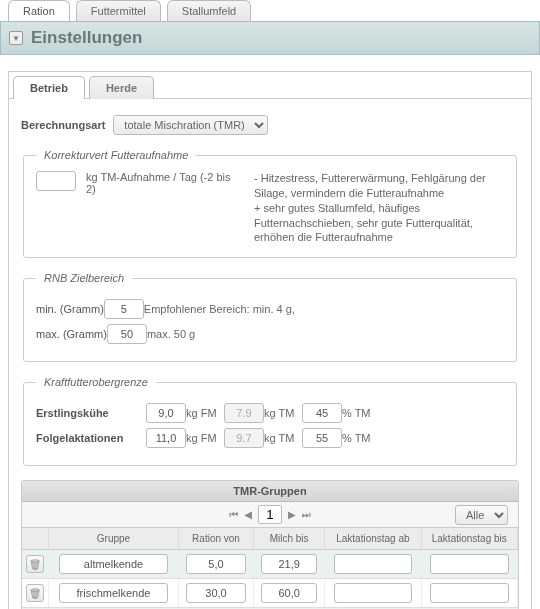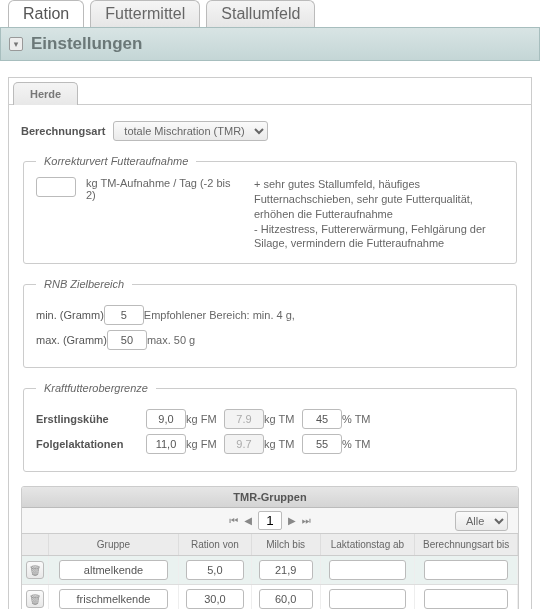--- a/index.html
+++ b/index.html
@@ -13,21 +13,21 @@
   }
   
   .toptabs { display: flex; padding-left: 8px; gap: 6px; }
   .toptab {
     padding: 4px 14px;
     border: 1px solid #bbb;
     border-bottom: none;
     border-radius: 6px 6px 0 0;
     background: linear-gradient(#f5f5f5,#e6e6e6);
     color: #666;
-    font-size: 16px;
+    font-size: 11px;
     cursor: pointer;
   }
   .toptab.active { background: #fff; color:#555; }
   
   .headerbar {
     background: linear-gradient(#d8e4e4,#c4d6d6);
     border: 1px solid #a7bebe;
     padding: 6px 8px;
     display: flex;
     align-items: center;
@@ -178,42 +178,43 @@
   <div class="toptab">Stallumfeld</div>
 </div>
 
 <div class="headerbar">
   <div class="disc">▾</div>
   <h1>Einstellungen</h1>
 </div>
 
 <div class="panel">
   <div class="subtabs">
+    <div class="subtab active">Betrieb</div>
     <div class="subtab">Herde</div>
   </div>
   <div class="subtab-rule"></div>
 
   <div class="inner">
 
     <div class="rowline">
       <label>Berechnungsart</label>
       <select class="tmrsel">
         <option>totale Mischration (TMR)</option>
       </select>
     </div>
 
     <fieldset>
       <legend>Korrekturvert Futteraufnahme</legend>
       <div class="fsrow">
         <input class="num" value="" style="">
         <span class="tinylabel">kg TM-Aufnahme / Tag (-2 bis 2)</span>
         <div class="spread"></div>
         <div class="explain">
+          <div>- Hitzestress, Futtererwärmung, Fehlgärung der Silage, vermindern die Futteraufnahme</div>
           <div>+ sehr gutes Stallumfeld, häufiges Futternachschieben, sehr gute Futterqualität, erhöhen die Futteraufnahme</div>
-          <div>- Hitzestress, Futtererwärmung, Fehlgärung der Silage, vermindern die Futteraufnahme</div>
         </div>
       </div>
     </fieldset>
 
     <fieldset>
       <legend>RNB Zielbereich</legend>
       <div class="gridrow">
         <span class="celllab">min. (Gramm)</span>
         <input class="num" value="5" style="">
         <span class="tinylabel">Empfohlener Bereich: min. 4 g,</span>
@@ -260,21 +261,21 @@
         </select>
       </div>
       <table class="tmrtab">
         <thead>
           <tr>
             <th></th>
             <th style="width:130px">Gruppe</th>
             <th>Ration von</th>
             <th>Milch bis</th>
             <th>Laktationstag ab</th>
-            <th>Berechnungsart bis</th>
+            <th>Laktationstag bis</th>
           </tr>
         </thead>
         <tbody id="tmrbody">
             <tr class="alt1">
               <td class="del"><span class="delbtn">🗑</span></td>
               <td><input class="cellin" value="altmelkende" style=""></td>
               <td><input class="cellin" value="5,0" style=""></td>
               <td><input class="cellin" value="21,9" style=""></td>
               <td><input class="cellin" value="" style=""></td>
               <td><input class="cellin" value="" style=""></td>

